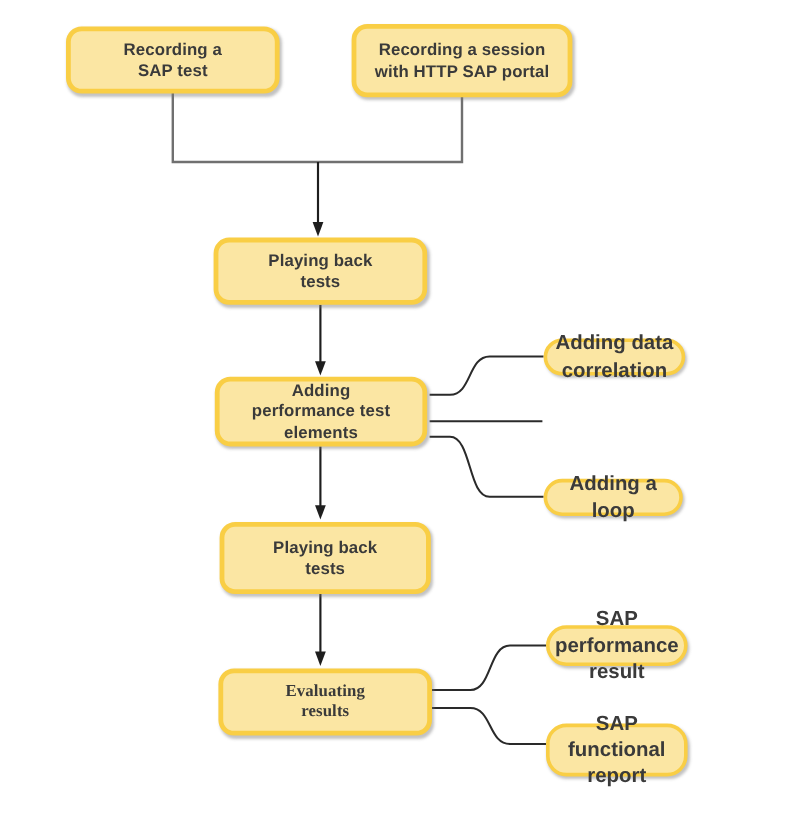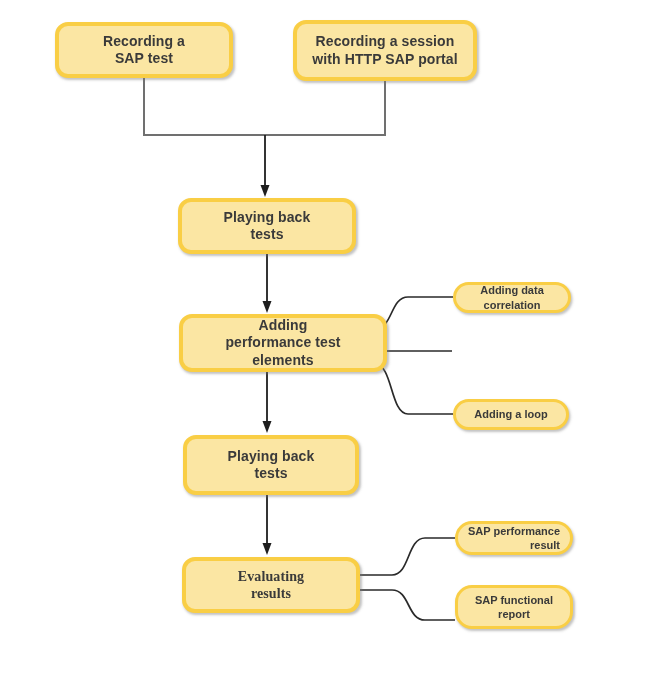--- a/index.html
+++ b/index.html
@@ -32,36 +32,36 @@
   }
   .box {
     border-radius: 13px;
     font-size: 14px;
     line-height: 1.25;
     letter-spacing: 0.1px;
   }
   .pill {
     border-radius: 17px;
     border-width: 3.5px;
-    font-size: 11px;
+    font-size: 17px;
     line-height: 1.3;
   }
   
   #n-record-sap   { left: 55px;  top: 22px;  width: 178px; height: 56px; }
   #n-record-http  { left: 293px; top: 20px;  width: 184px; height: 61px; }
   #n-playback1    { left: 178px; top: 198px; width: 178px; height: 56px; }
-  #n-elements     { left: 179px; top: 314px; width: 208px; height: 58px; }
+  #n-elements     { left: 179px; top: 314px; width: 177px; height: 58px; }
   #n-playback2    { left: 183px; top: 435px; width: 176px; height: 60px; }
   #n-evaluating   { left: 182px; top: 557px; width: 178px; height: 56px; font-family: Liberation Serif, serif; }
   
   #n-correlation  { left: 453px; top: 282px; width: 118px; height: 31px; }
   #n-verification { left: 452px; top: 339px; width: 121px; height: 33px; }
   #n-loop         { left: 453px; top: 399px; width: 116px; height: 31px; text-align: center; }
-  #n-perf-result  { left: 455px; top: 521px; width: 118px; height: 34px; text-align: right; }
-  #n-func-report  { left: 455px; top: 585px; width: 118px; height: 44px; text-align: center; }
+  #n-perf-result  { left: 455px; top: 521px; width: 118px; height: 34px; }
+  #n-func-report  { left: 455px; top: 603px; width: 118px; height: 44px; text-align: center; }
 </style>
 </head>
 <body>
 
 <div id="canvas">
 
   <svg id="connectors" viewBox="0 0 657 681" xmlns="http://www.w3.org/2000/svg">
 
     <path d="M144,77 V135 M385,80 V135 M143,135 H386" fill="none" stroke="#707070" stroke-width="2"></path>
 

